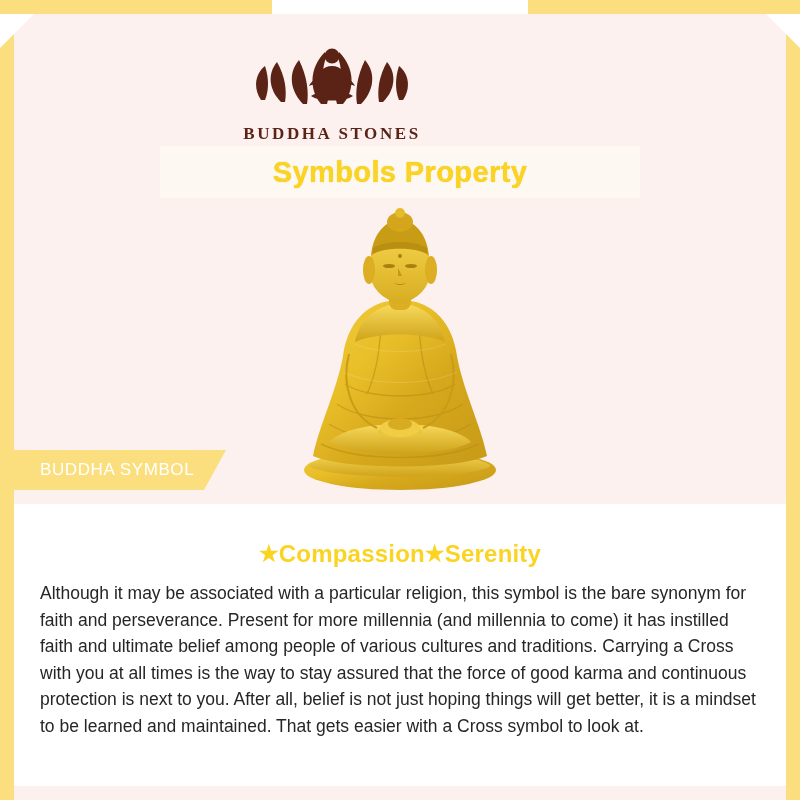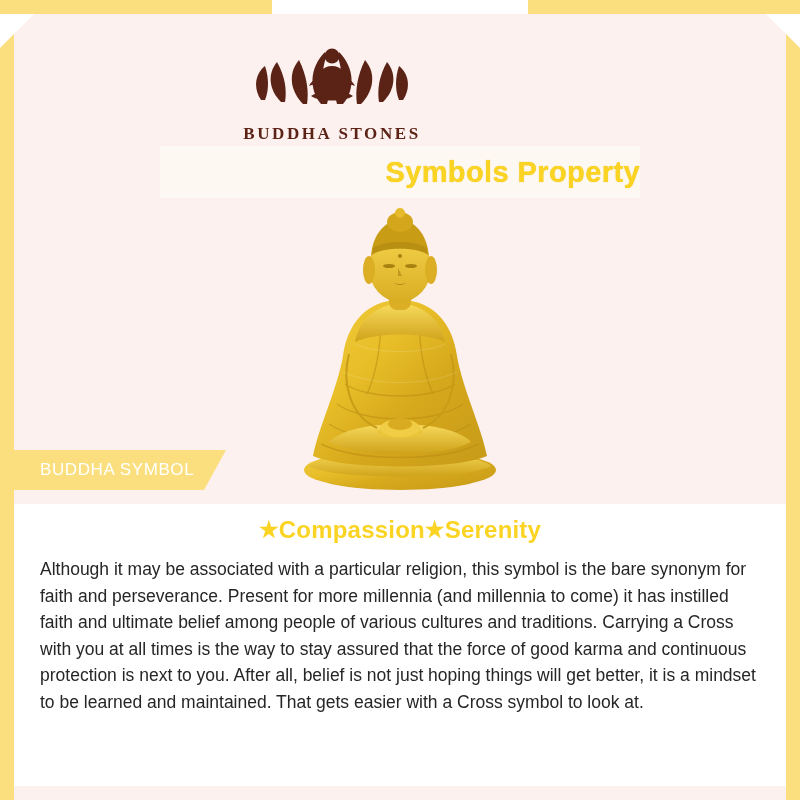--- a/index.html
+++ b/index.html
@@ -94,21 +94,21 @@
   }
 
   
   .title-banner {
     position: absolute;
     left: 146px; top: 132px;
     width: 480px; height: 52px;
     background: #fdf8f2;
     display: flex;
     align-items: center;
-    justify-content: flex-end;
+    justify-content: center;
   }
   .title-text {
     font-size: 29px;
     font-weight: bold;
     color: #fbd423;
     letter-spacing: 0.4px;
     text-shadow: 0 0 1px #e8bf12;
   }
 
   
@@ -153,21 +153,21 @@
   
   .panel {
     position: absolute;
     left: 0; top: 490px;
     width: 772px;
     height: 282px;
     background: #ffffff;
   }
   .subtitle {
     margin: 0;
-    padding-top: 12px;
+    padding-top: 36px;
     text-align: center;
     font-size: 24px;
     font-weight: bold;
     color: #fbd423;
     letter-spacing: 0.2px;
   }
   .star {
     color: #fbd423;
     font-size: 22px;
     vertical-align: 1px;

